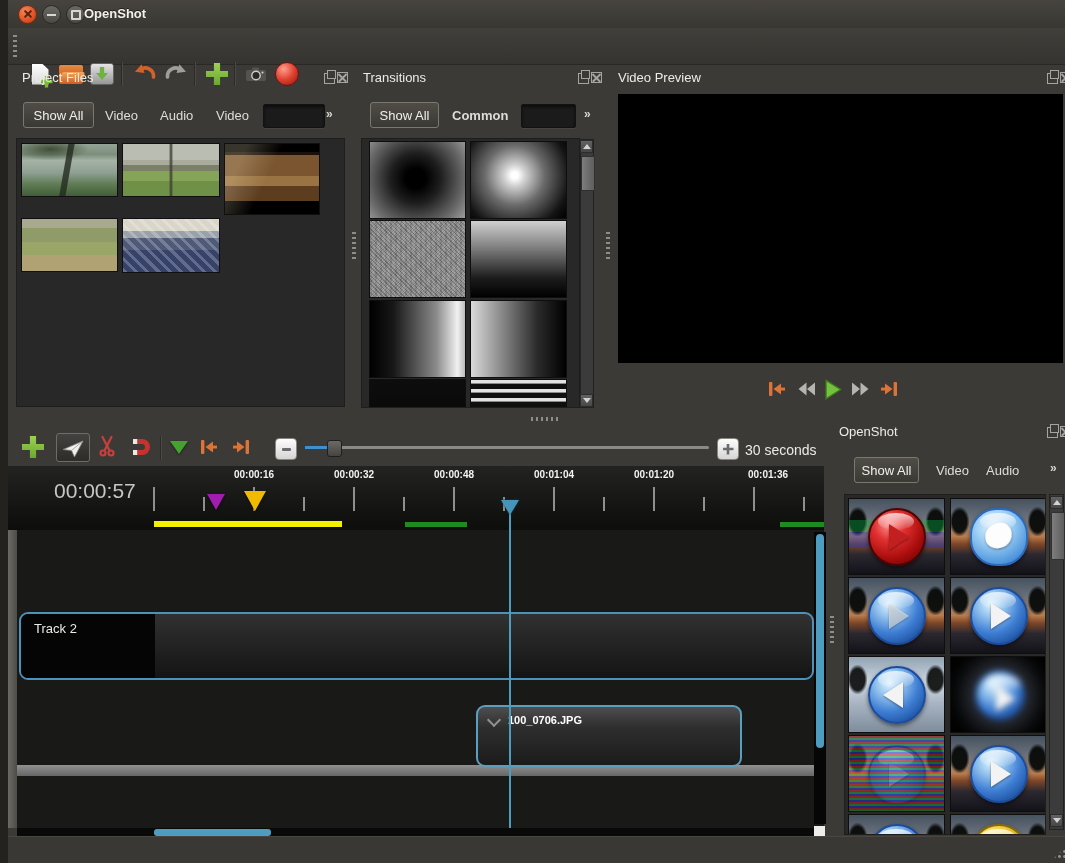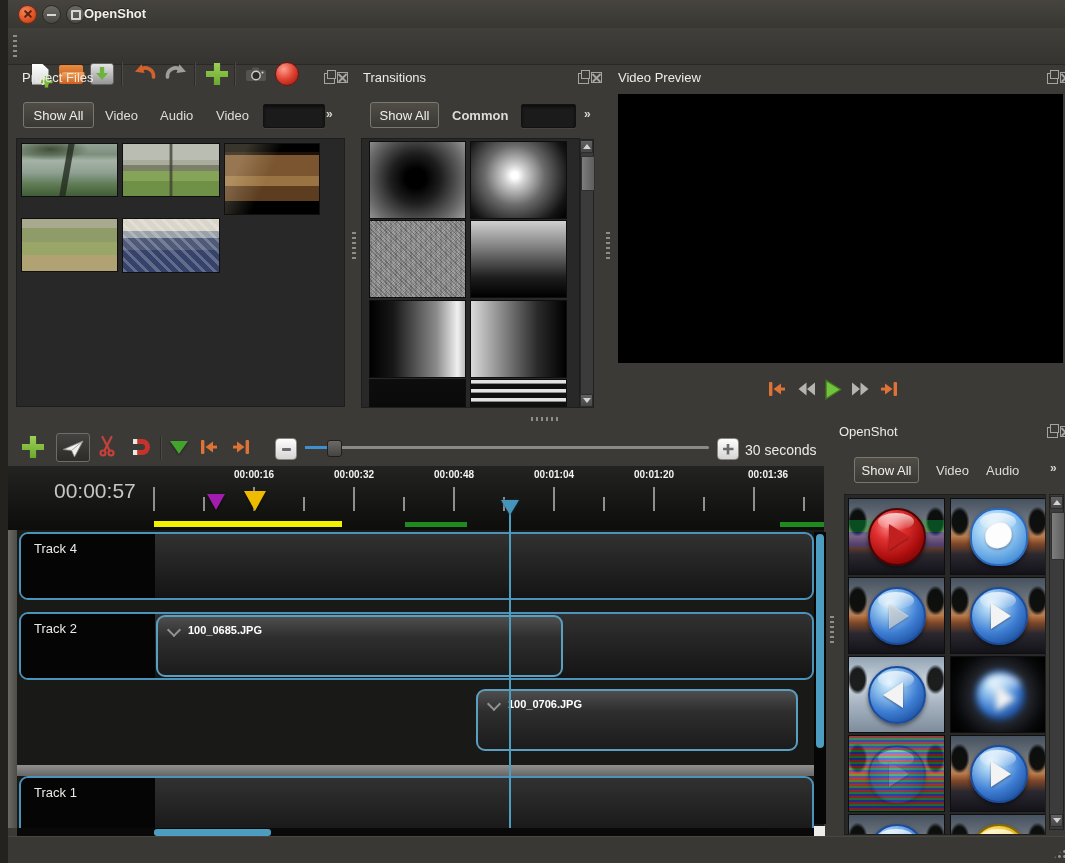--- a/index.html
+++ b/index.html
@@ -424,42 +424,28 @@
       <div class="marker abs" style="left: 199px; top: 494px; border-left: 9px solid transparent; border-right: 9px solid transparent; border-top: 16px solid rgb(162, 28, 175);"></div>
       <div class="marker abs" style="left: 236px; top: 491px; border-left: 11px solid transparent; border-right: 11px solid transparent; border-top: 20px solid rgb(238, 187, 0);"></div>
       <div class="rbar abs" style="left: 146px; top: 521px; width: 188px; height: 6px; background: rgb(242, 242, 0);"></div>
       <div class="rbar abs" style="left: 397px; top: 522px; width: 62px; height: 5px; background: rgb(31, 138, 31);"></div>
       <div class="rbar abs" style="left: 772px; top: 522px; width: 44px; height: 5px; background: rgb(31, 138, 31);"></div>
     </div>
 
   <div class="abs" id="tracks">
     <div id="left-strip"></div>
   <div class="track-divider"></div>
-      <div class="track" style="top: 2px;">
-        <div class="track-header">
-          <div class="track-label">Track 4</div>
-        </div>
-      </div>
       <div class="track" style="top: 82px;">
         <div class="track-header">
           <div class="track-label">Track 2</div>
         </div>
       </div>
-      <div class="clip" style="left: 148px; top: 85px; width: 407px; height: 62px;">
-        <div class="chev"></div>
-        <div class="clip-label">100_0685.JPG</div>
-      </div>
-      <div class="clip" style="left: 468px; top: 159px; width: 322px; height: 62px;">
+      <div class="clip" style="left: 468px; top: 175px; width: 266px; height: 62px;">
         <div class="chev"></div>
         <div class="clip-label">100_0706.JPG</div>
-      </div>
-      <div class="track" style="top: 246px;">
-        <div class="track-header">
-          <div class="track-label">Track 1</div>
-        </div>
       </div>
     </div>
   <div class="abs" id="playhead-line" style="left: 501px;"></div>
   <div class="abs" id="playhead-head" style="left: 493px;"></div>
   <div class="abs" id="hscroll"></div>
   <div class="abs" id="hscroll-thumb"></div>
   <div class="abs" id="vscroll"></div>
   <div class="abs" id="vscroll-thumb"></div>
   <div class="abs" id="scroll-corner"></div>
 

